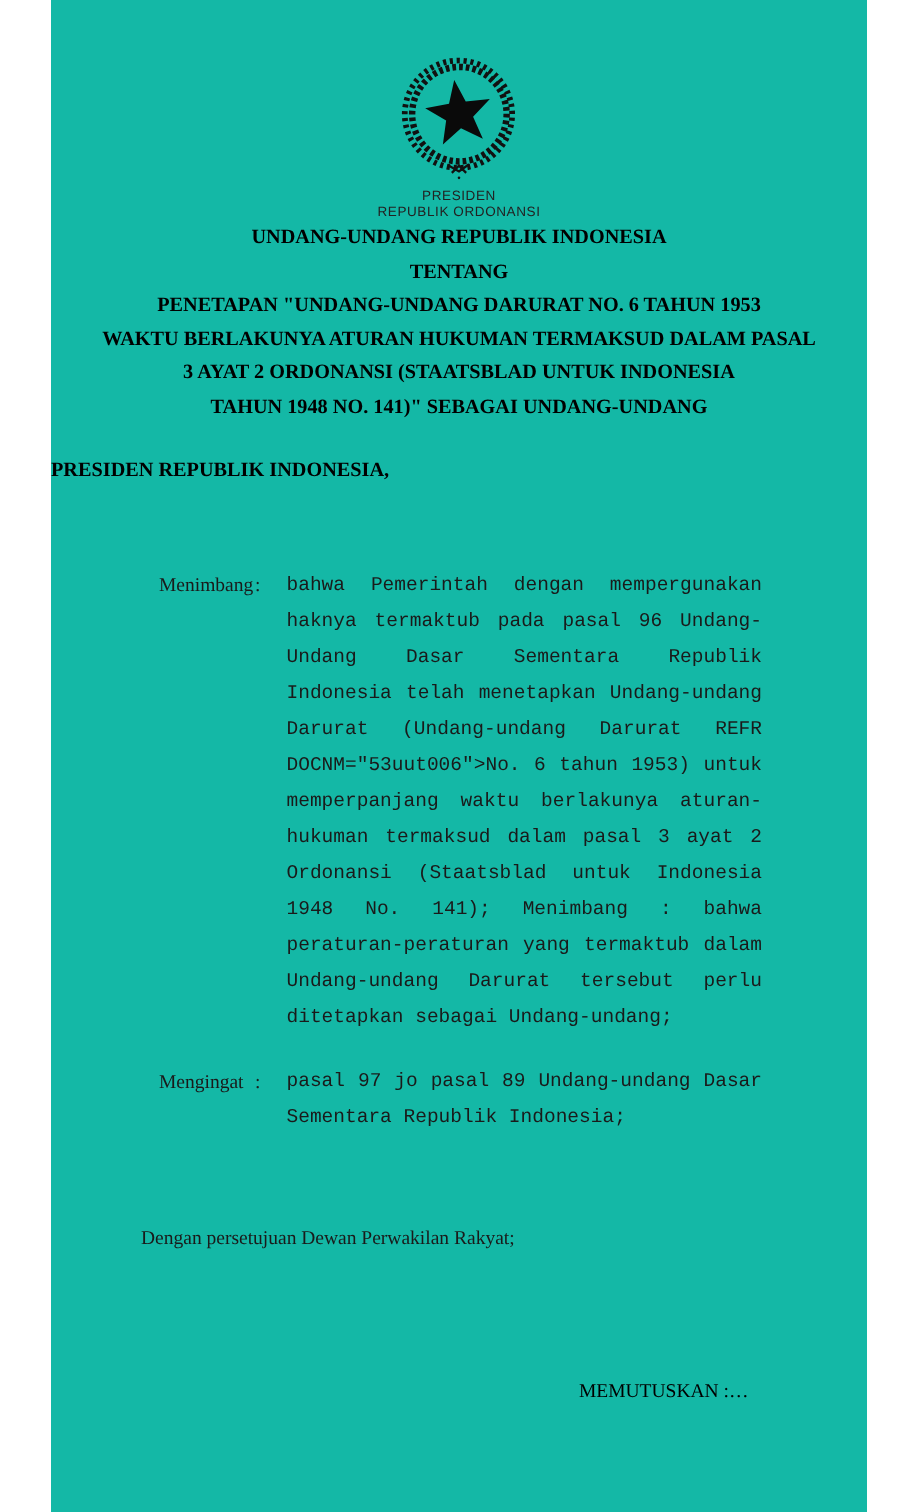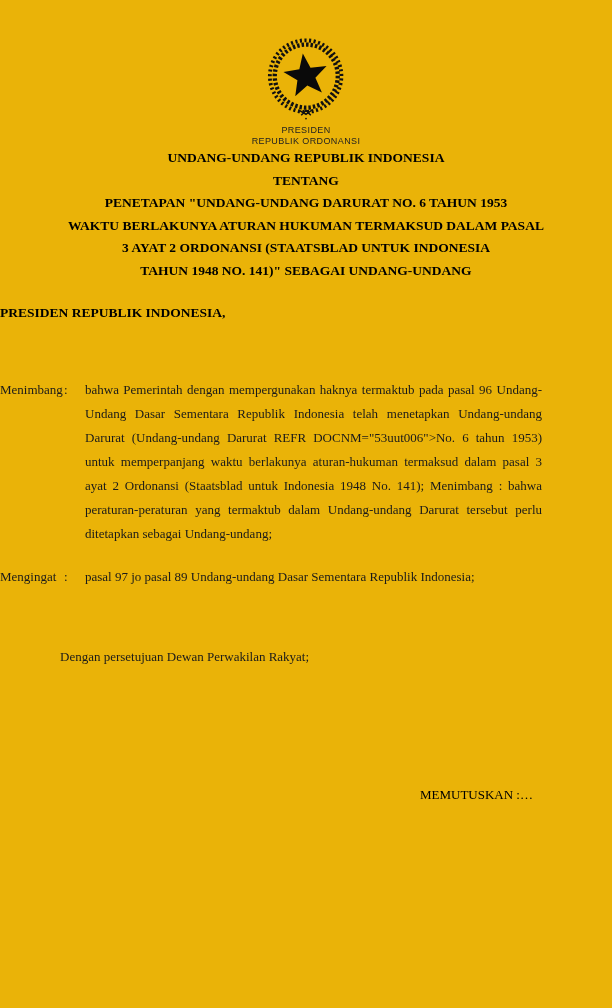--- a/index.html
+++ b/index.html
@@ -1,20 +1,20 @@
 <!DOCTYPE html>
 <html><head>
 <meta charset="utf-8">
 <style>
   html, body { margin: 0; padding: 0; background: #ffffff; }
   .page {
     position: relative;
-    width: 612px;
+    width: 544px;
     height: 1008px;
-    background: #eab308;
+    background: #14b8a6;
     color: #1a1a1a;
     font-family: "Liberation Serif", serif;
     overflow: hidden;
     margin: 0 auto;
   }
   .emblem {
     display: block;
     margin: 36px auto 5px auto;
     width: 96px;
     height: 84px;
@@ -38,40 +38,41 @@
   .salutation {
     margin-top: 23px;
     text-align: left;
     font-weight: bold;
     font-size: 13.5px;
     line-height: 16px;
     color: #000000;
   }
   .preamble {
     margin-top: 57px;
+    padding-left: 72px;
     padding-right: 70px;
     font-size: 13px;
     line-height: 24px;
   }
   .preamble-row {
     display: flex;
     align-items: flex-start;
     margin-bottom: 19px;
   }
   .preamble-label { flex: none; width: 64px; }
   .preamble-sep   { flex: none; width: 21px; }
-  .preamble-text  { flex: 1; text-align: justify; }
+  .preamble-text  { flex: 1; text-align: justify; font-family: Liberation Mono, monospace; }
   .agreement {
     margin-top: 56px;
     padding-left: 60px;
     font-size: 13px;
     line-height: 24px;
   }
   .decision {
-    margin-top: 114px;
+    margin-top: 78px;
     padding-right: 79px;
     text-align: right;
     font-size: 13px;
     line-height: 24px;
     color: #000000;
   }
 </style>
 </head>
 <body>
 

